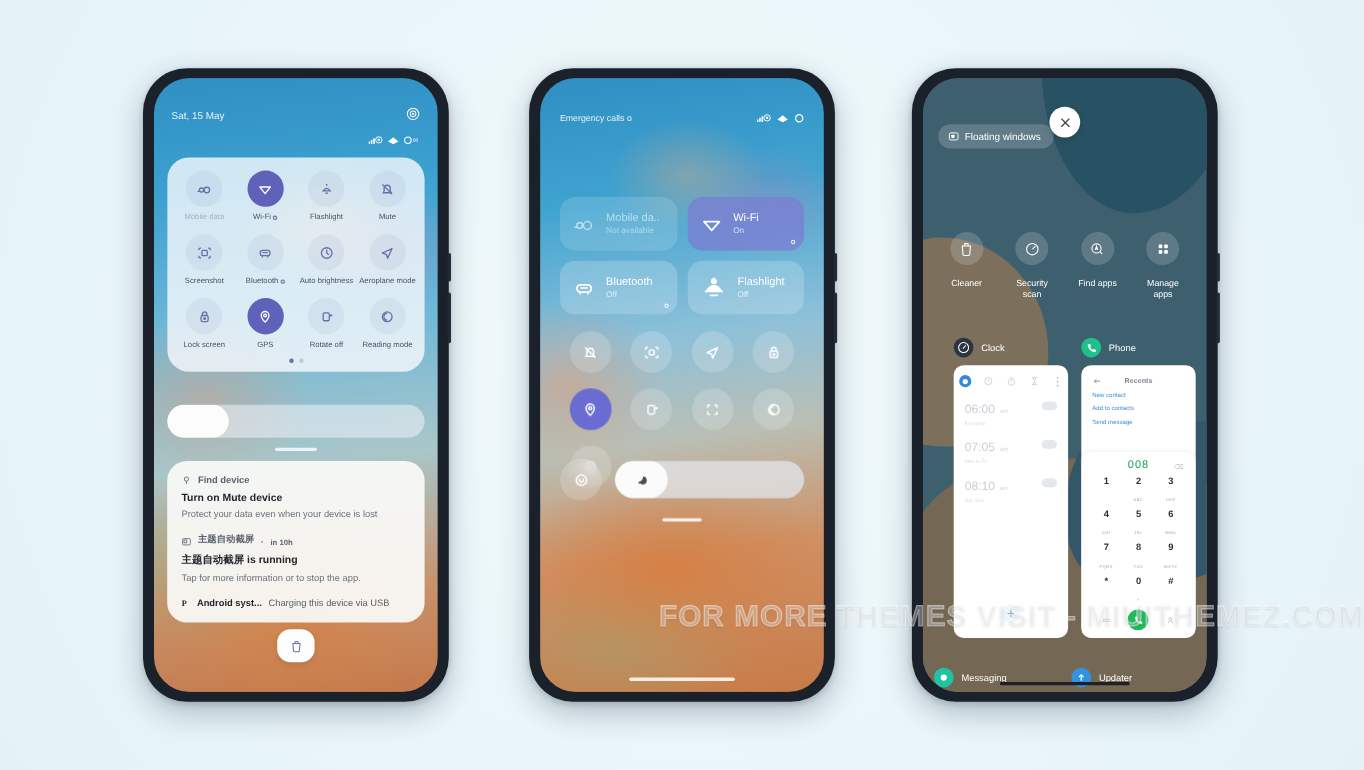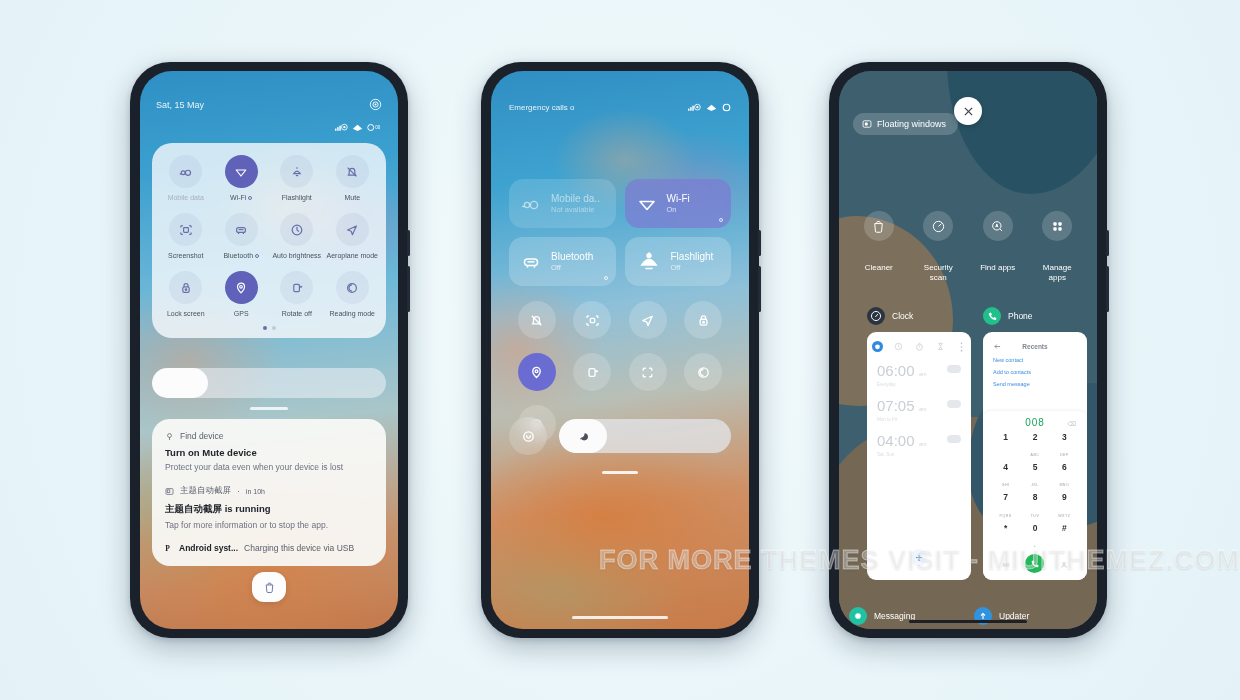--- a/index.html
+++ b/index.html
@@ -100,21 +100,21 @@
     border-radius:16px; background: rgba(240,243,247,.55); overflow:hidden;
   }
   .brightness .fill { width:24%; height:100%; background: rgba(255,255,255,.92); border-radius:16px; }
   .p1-grab { position:absolute; left:50%; transform:translateX(-50%); top:336px;
       width:38px; height:3px; border-radius:2px; background:rgba(255,255,255,.8); }
 
   .notif-card {
     position:absolute; left:12px; right:12px; top:348px;
     background: rgba(250,250,248,.93); border-radius:18px; padding:12px 13px 13px;
   }
-  .n-head { display:flex; align-items:center; gap:6px; font-size:8.5px; color:#5b6170; }
+  .n-head { display:flex; align-items:flex-end; gap:6px; font-size:8.5px; color:#5b6170;font-weight:bold; }
   .n-title { font-size:9.5px; font-weight:bold; color:#20242c; margin-top:6px; }
   .n-body  { font-size:8.5px; color:#6d7280; margin-top:4px; }
   .n-sep { height:13px; }
   .n-row { display:flex; align-items:center; gap:6px; font-size:8.5px; color:#20242c; }
   .n-row .lbl { font-weight:bold; }
   .n-row .sub { font-weight:normal; color:#585e6b; }
   .trash-btn {
     position:absolute; left:50%; transform:translateX(-50%); bottom:27px;
     width:34px; height:30px; border-radius:12px; background:#fdfdfd;
     display:flex; align-items:center; justify-content:center;
@@ -162,35 +162,35 @@
       width:36px; height:3px; border-radius:2px; background:rgba(255,255,255,.88); }
   .p2-homebar { position:absolute; left:50%; transform:translateX(-50%); bottom:10px;
       width:96px; height:3px; border-radius:2px; background:rgba(255,255,255,.85); }
 
   
   .fw-chip { position:absolute; left:14px; top:42px; display:flex; align-items:center; gap:5px;
       background: rgba(255,255,255,.18); padding:6px 12px 6px 9px; border-radius:14px; }
   .fw-chip span { font-size:9px; color:#fff; }
   .p3-tools { position:absolute; left:10px; right:10px; top:140px;
       display:grid; grid-template-columns: repeat(4,1fr); }
-  .tool { display:flex; flex-direction:column; align-items:center; gap:22px; }
+  .tool { display:flex; flex-direction:column; align-items:center; gap:12px; }
   .tool .tc { width:30px; height:30px; border-radius:50%; background:rgba(255,255,255,.17);
       display:flex; align-items:center; justify-content:center; }
   .tool .tl { font-size:8px; color:#fff; text-align:center; line-height:1.25; }
   .p3-cards { position:absolute; left:10px; right:10px; top:236px;
       display:grid; grid-template-columns: 1fr 1fr; gap:12px;padding-left:18px; }
   .appcard-head { display:flex; align-items:center; gap:7px; margin-bottom:7px; }
   .appicon { width:18px; height:18px; border-radius:50%; display:flex; align-items:center; justify-content:center; }
   .appname { font-size:8.5px; color:#fff; }
   .appwin { background:#fff; border-radius:9px; height:248px; overflow:hidden; position:relative; }
 
   .clk-tabs { display:flex; gap:10px; justify-content:center; align-items:center; padding:9px 0 0; }
   .clk-tabs .ci { width:11px; height:11px; border-radius:50%; display:flex; align-items:center; justify-content:center; }
   .alarm { padding:10px 10px 0; display:flex; justify-content:space-between; align-items:flex-start; }
-  .alarm .at { font-size:15px; color:#c9cfd6; font-weight:300; }
+  .alarm .at { font-size:11px; color:#c9cfd6; font-weight:300; }
   .alarm .au { font-size:5.5px; color:#d3d8de; }
   .alarm .asub { font-size:4.5px; color:#d8dde2; margin-top:2px; }
   .alarm .tog { width:14px; height:8px; border-radius:5px; background:#e4e7eb; margin-top:3px;}
   .fab { position:absolute; left:50%; bottom:14px; transform:translateX(-50%);
       width:17px; height:17px; border-radius:50%; background:#f1f6fd;
       display:flex; align-items:center; justify-content:center; color:#3f8ae0; font-size:12px; }
 
   .ph-head { display:flex; align-items:center; padding:10px 10px 0; }
   .ph-title { flex:1; text-align:center; font-size:6.5px; font-weight:bold; color:#7f8893; }
   .ph-link { font-size:5.5px; color:#3a8dde; padding:6px 10px 0; }
@@ -739,21 +739,21 @@
                   <span class="at">07:05</span>
                   <span class="au">am</span>
                 </div>
                 <div class="asub">Mon to Fri</div>
               </div>
               <div class="tog"></div>
             </div>
             <div class="alarm">
               <div>
                 <div>
-                  <span class="at">04:00</span>
+                  <span class="at">08:10</span>
                   <span class="au">am</span>
                 </div>
                 <div class="asub">Sat, Sun</div>
               </div>
               <div class="tog"></div>
             </div>
 
             <div class="fab">+</div>
           </div>
         </div>

